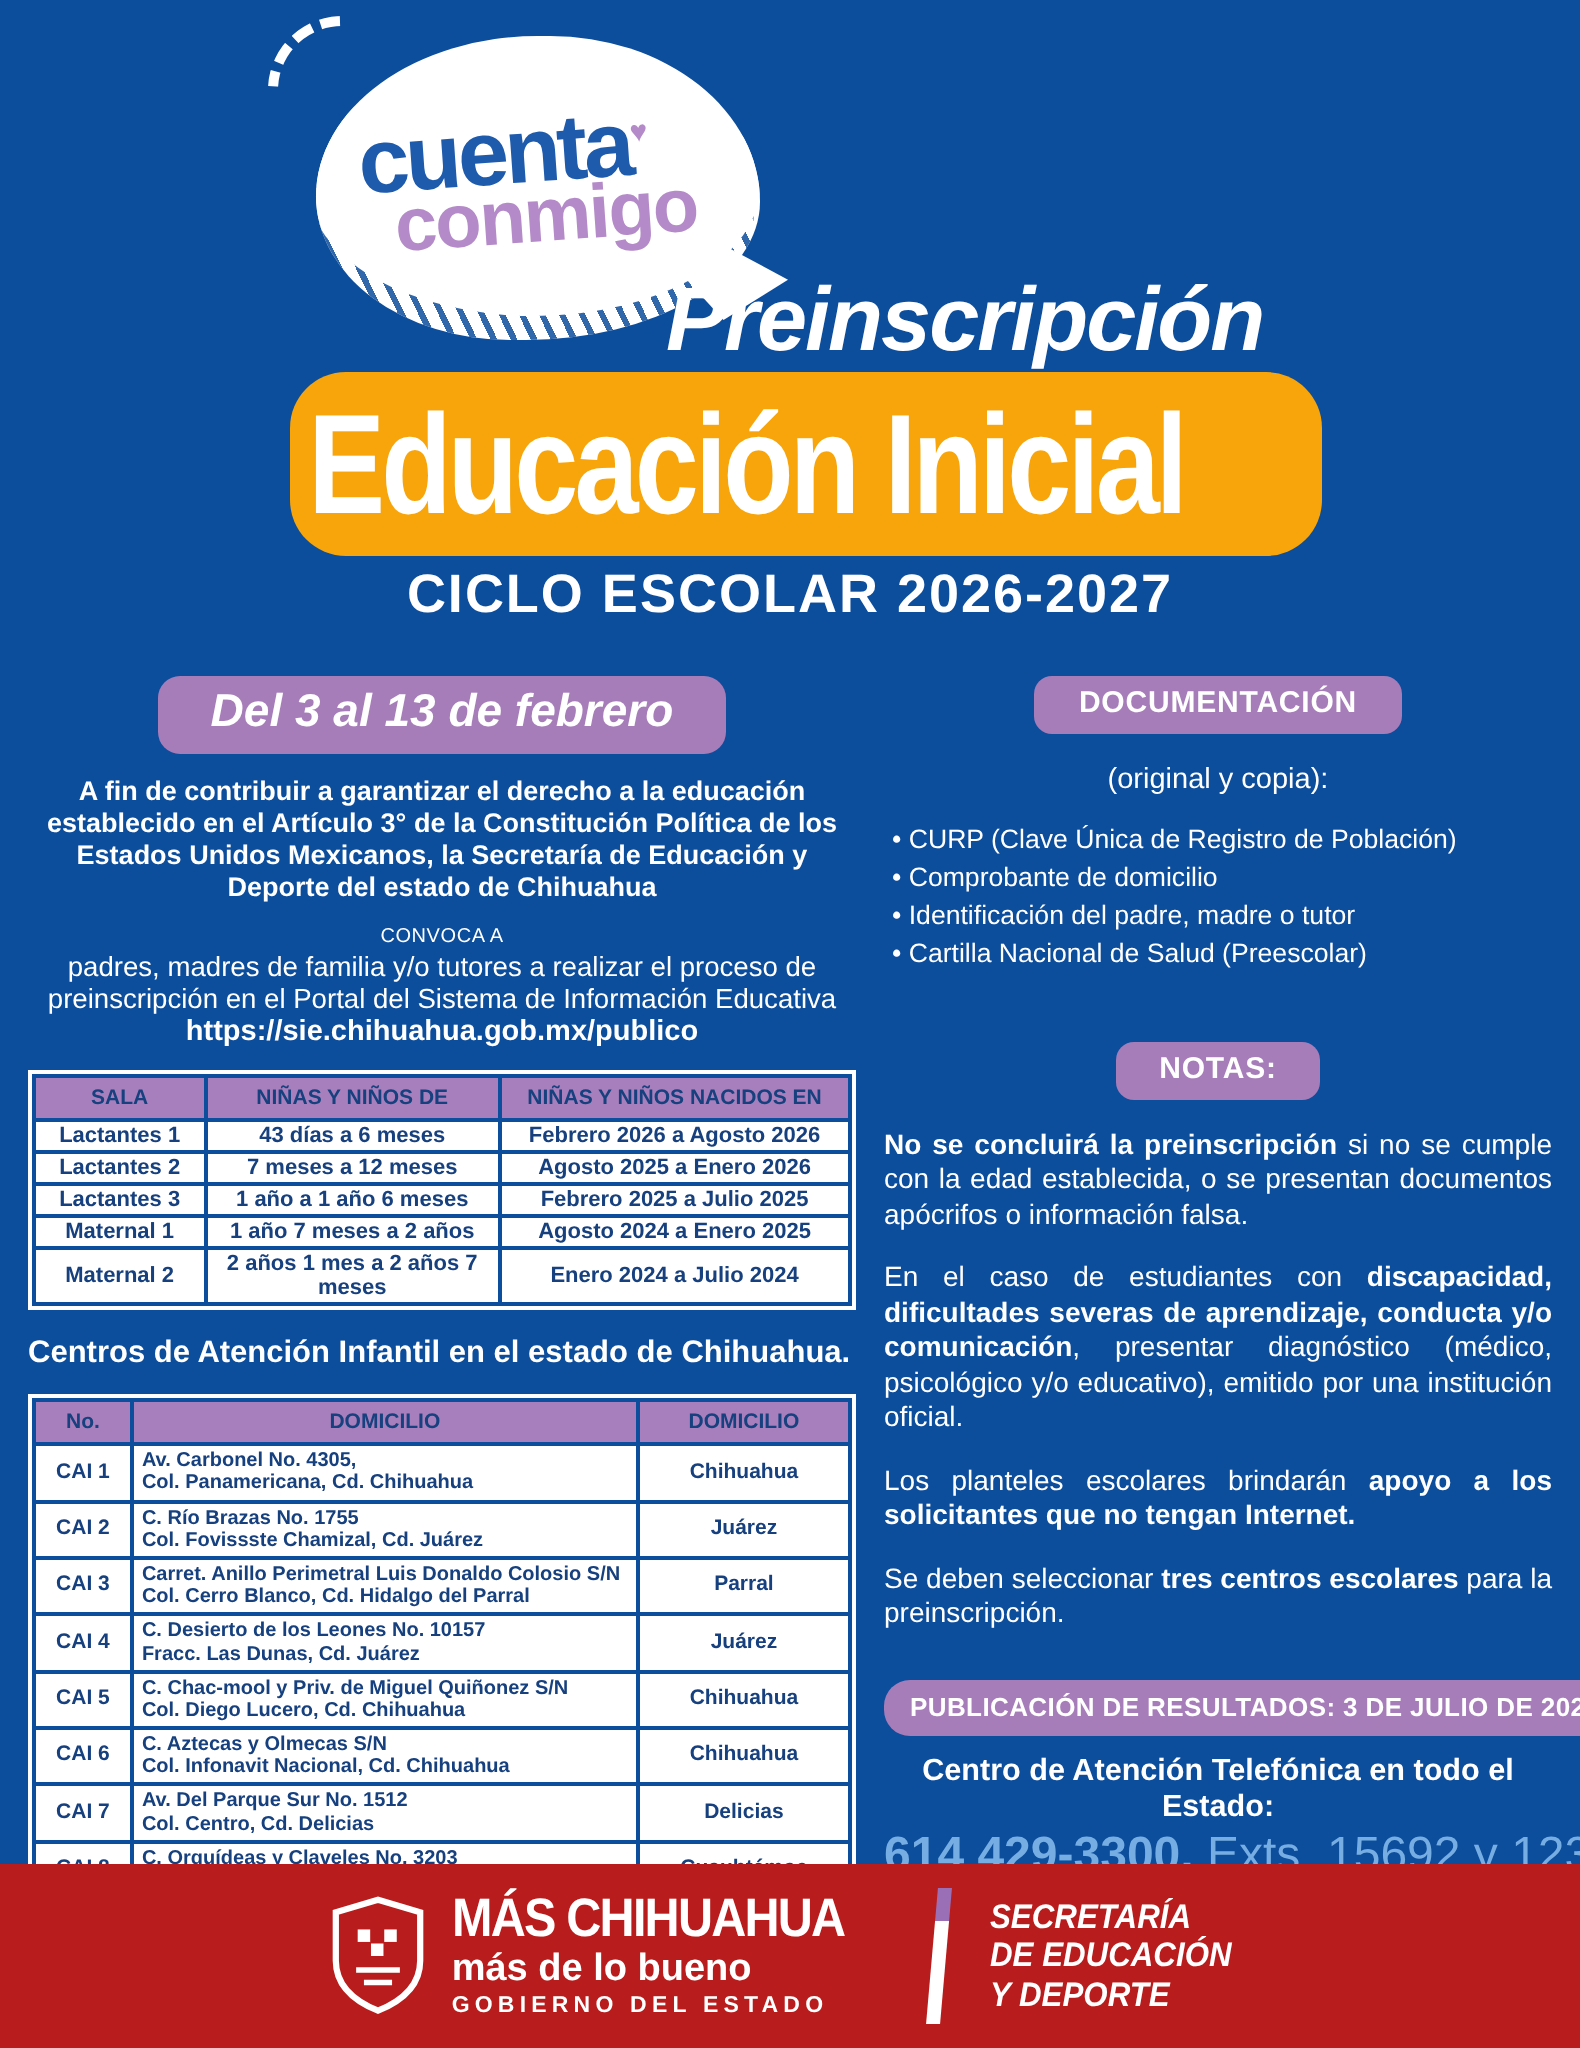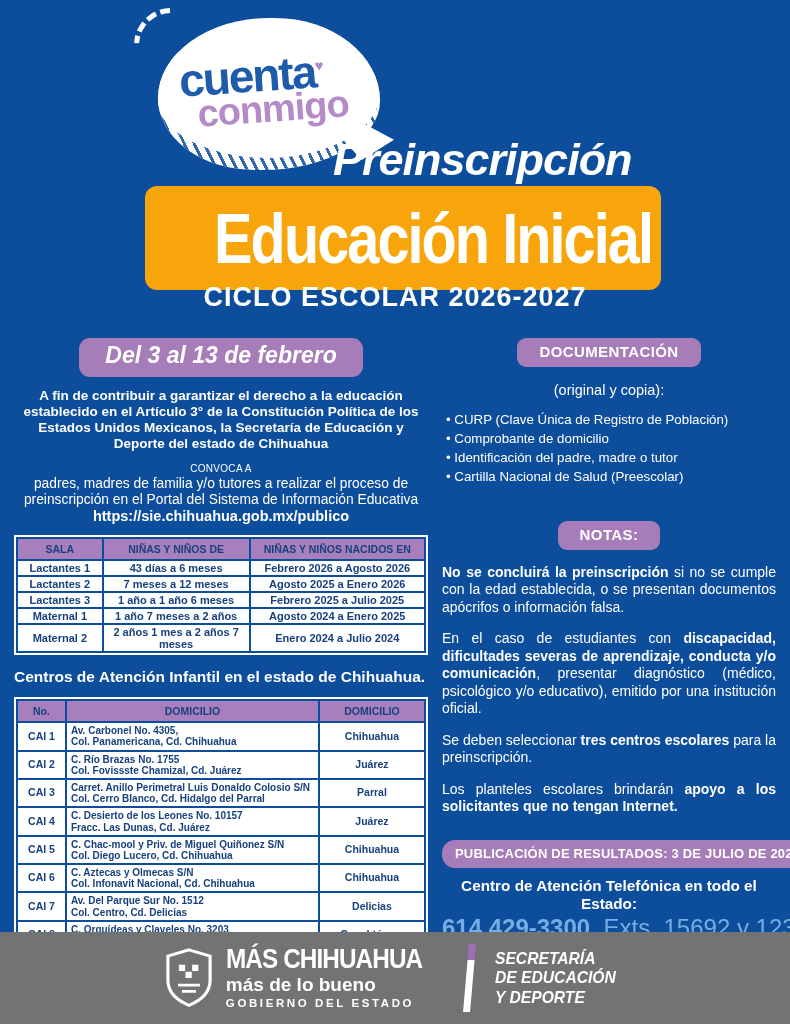--- a/index.html
+++ b/index.html
@@ -45,23 +45,23 @@
   .logo-word1 { font-size:46px; font-weight:bold; color:#1E5BAD; letter-spacing:-2px; }
   .logo-heart { font-size:15px; color:#B48BC8; vertical-align:super; }
   .logo-word2 { font-size:38px; font-weight:bold; color:#B48BC8; letter-spacing:-1px; margin:-8px 0 0 16px; }
 
   .preinscripcion {
     position:absolute; left:333px; top:134px;
     font-size:45px; font-weight:bold; font-style:italic; letter-spacing:-1px; color:#fff;
   }
 
   .banner {
-    position:absolute; left:145px; top:186px; width:516px; height:104px;
-    background:#F7A50A; border-radius:12px;
-    display:flex; align-items:center; justify-content:flex-end;
+    position:absolute; left:145px; top:186px; width:516px; height:92px;
+    background:#F7A50A; border-radius:28px;
+    display:flex; align-items:center; justify-content:flex-start;
   }
   .banner-text {
     font-size:60px; font-weight:bold; color:#fff; letter-spacing:-2px;
     transform:scale(0.96,1.18); white-space:nowrap;
   }
   .cycle {
     position:absolute; top:282px; left:0; width:100%;
     text-align:center; font-size:27px; font-weight:bold; letter-spacing:1px;
   }
 
@@ -108,21 +108,21 @@
   .results-badge { margin-top:24px; font-size:13px; padding:6px 13px 7px; border-radius:13px; letter-spacing:.2px; white-space:nowrap; }
   .phone-label { text-align:center; font-weight:bold; font-size:15.3px; margin-top:9px; }
   .phone { text-align:center; color:#76AEE3; font-size:24px; margin-top:1px; white-space:nowrap; }
   .phone .num { font-weight:bold; }
   .email { text-align:center; font-size:11px; margin-top:10px; }
   .email .addr { font-weight:bold; color:#fff; text-decoration:none; }
 
   
   .footer {
     position:absolute; left:0; right:0; bottom:0; height:92px;
-    background:#737373;
+    background:#b91c1c;
     display:flex; align-items:center; justify-content:center; gap:12px;
   }
   .brand { line-height:1; }
   .brand-title { font-size:27px; font-weight:bold; letter-spacing:-1px; transform:scaleX(0.9); transform-origin:left; }
   .brand-sub { font-size:19px; font-weight:bold; margin-top:2px; }
   .brand-gov { font-size:11.5px; font-weight:bold; letter-spacing:2.6px; margin-top:4px; }
   .divider { width:7px; height:68px; background:linear-gradient(#9B6FB5 0 24%, #fff 24% 100%); transform:skewX(-5deg); margin:0 10px; flex:none; }
   .dept { font-style:italic; font-weight:bold; font-size:17px; line-height:1.15; transform:scaleX(0.92); transform-origin:left; }
 </style>
 </head>
@@ -288,22 +288,22 @@
       <li>Comprobante de domicilio</li>
       <li>Identificación del padre, madre o tutor</li>
       <li>Cartilla Nacional de Salud (Preescolar)</li>
     </ul>
 
     <div class="notes-badge-wrap">
       <span class="p-badge badge-head">NOTAS:</span>
     </div>
     <p class="note"><span></span><b>No se concluirá la preinscripción</b><span> si no se cumple con la edad establecida, o se presentan documentos apócrifos o información falsa.</span></p>
     <p class="note"><span>En el caso de estudiantes con </span><b>discapacidad, dificultades severas de aprendizaje, conducta y/o comunicación</b><span>, presentar diagnóstico (médico, psicológico y/o educativo), emitido por una institución oficial.</span></p>
+    <p class="note"><span>Los planteles escolares brindarán </span><b>apoyo a los solicitantes que no tengan Internet.</b><span></span></p>
     <p class="note"><span>Se deben seleccionar </span><b>tres centros escolares</b><span> para la preinscripción.</span></p>
-    <p class="note"><span>Los planteles escolares brindarán </span><b>apoyo a los solicitantes que no tengan Internet.</b><span></span></p>
 
     <span class="p-badge results-badge">PUBLICACIÓN DE RESULTADOS: 3 DE JULIO DE 2026</span>
     <div class="phone-label">Centro de Atención Telefónica en todo el Estado:</div>
     <div class="phone"><span class="num">614 429-3300,</span><span> Exts. 15692 y 12316</span></div>
     <div class="email"><a class="addr" href="#">soporte.sie@seech.edu.mx</a><span> (SIE y listas en escuelas)</span></div>
   </div>
 
 </div>
 
 <div class="footer">

